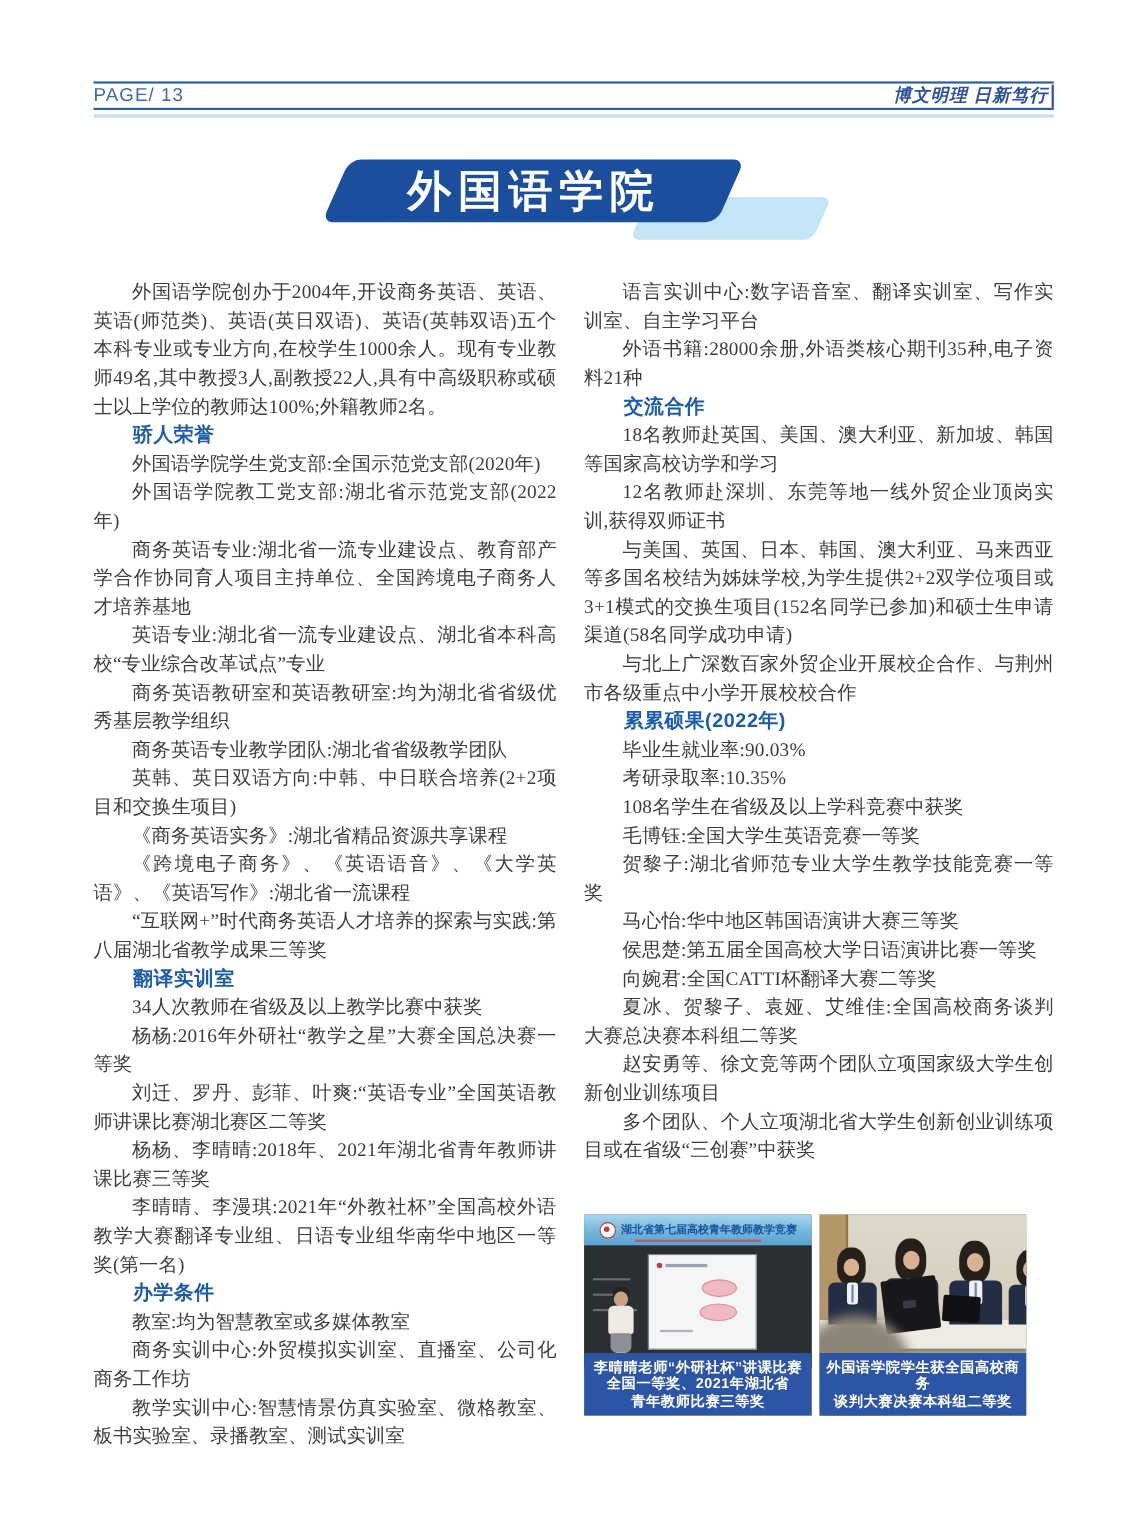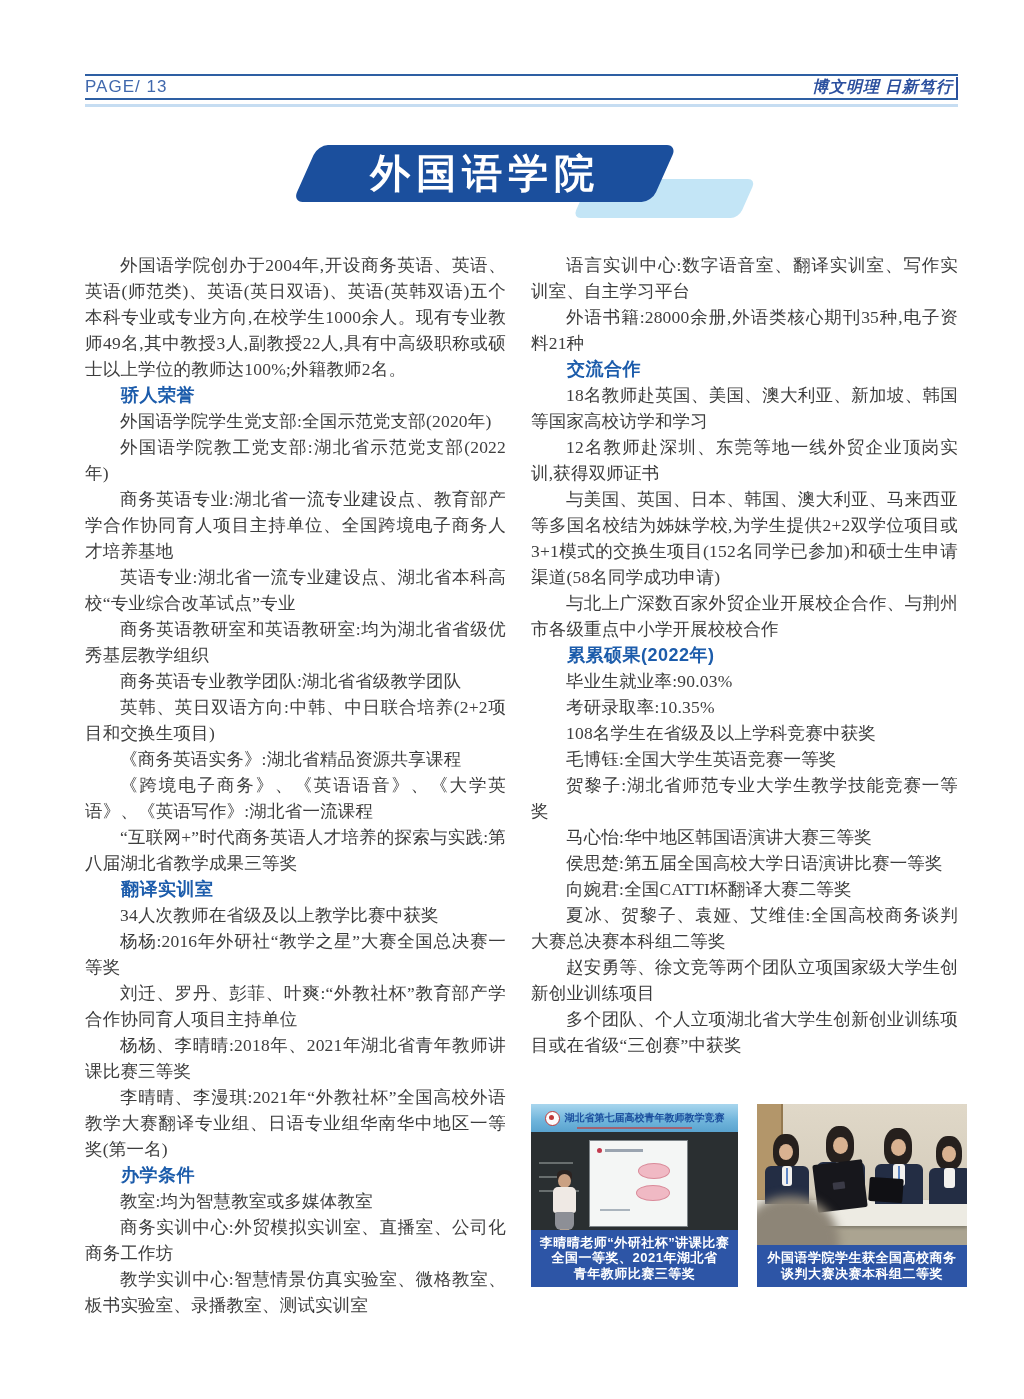--- a/index.html
+++ b/index.html
@@ -30,21 +30,21 @@
   .col{position:absolute;top:252px;}
   .col-left{left:85px;width:421px;}
   .col-right{left:531px;width:427px;}
   .para{font-size:17.5px;line-height:26px;color:#3d3d3d;text-indent:2em;
         text-align:justify;word-break:break-all;letter-spacing:0.2px;font-family:Liberation Serif, serif;}
   .heading{font-size:18px;line-height:26px;color:#1c5cab;font-weight:bold;text-indent:2em;letter-spacing:0.5px;}
 
   
   .photo{position:absolute;top:1104px;height:183px;overflow:hidden;background:#888;}
   .photo1{left:531px;width:207px;}
-  .photo2{left:745px;width:210px;margin-left:12px;}
+  .photo2{left:745px;width:188px;}
   .caption{position:absolute;left:0;bottom:0;width:100%;background:#2d55a6;color:#ffffff;
            text-align:center;box-sizing:border-box;padding:5px 2px 6px 2px;z-index:6;}
   .cap-line{display:block;font-size:13px;line-height:15.5px;font-weight:bold;letter-spacing:0.5px;}
 
   
   .p1-banner{position:absolute;top:0;left:0;width:100%;height:28px;z-index:3;
     background:linear-gradient(180deg,#a8d6ee 0%,#6fb4db 60%,#5aa3cf 100%);
     display:flex;align-items:center;justify-content:center;gap:5px;}
   .p1-logo{width:13px;height:13px;border-radius:50%;background:#fdfdfd;border:1px solid #c03a3a;position:relative;flex:0 0 auto;}
   .p1-logo::after{content:"";position:absolute;left:3px;top:3px;width:5px;height:5px;border-radius:50%;background:#c03a3a;}
@@ -105,21 +105,21 @@
     <div class="para">英语专业:湖北省一流专业建设点、湖北省本科高校“专业综合改革试点”专业</div>
     <div class="para">商务英语教研室和英语教研室:均为湖北省省级优秀基层教学组织</div>
     <div class="para">商务英语专业教学团队:湖北省省级教学团队</div>
     <div class="para">英韩、英日双语方向:中韩、中日联合培养(2+2项目和交换生项目)</div>
     <div class="para">《商务英语实务》:湖北省精品资源共享课程</div>
     <div class="para">《跨境电子商务》、《英语语音》、《大学英语》、《英语写作》:湖北省一流课程</div>
     <div class="para">“互联网+”时代商务英语人才培养的探索与实践:第八届湖北省教学成果三等奖</div>
     <div class="heading">翻译实训室</div>
     <div class="para">34人次教师在省级及以上教学比赛中获奖</div>
     <div class="para">杨杨:2016年外研社“教学之星”大赛全国总决赛一等奖</div>
-    <div class="para">刘迁、罗丹、彭菲、叶爽:“外教社杯”教育部产学合作协同育人项目主持单位</div>
+    <div class="para">刘迁、罗丹、彭菲、叶爽:“英语专业”全国英语教师讲课比赛湖北赛区二等奖</div>
     <div class="para">杨杨、李晴晴:2018年、2021年湖北省青年教师讲课比赛三等奖</div>
     <div class="para">李晴晴、李漫琪:2021年“外教社杯”全国高校外语教学大赛翻译专业组、日语专业组华南华中地区一等奖(第一名)</div>
     <div class="heading">办学条件</div>
     <div class="para">教室:均为智慧教室或多媒体教室</div>
     <div class="para">商务实训中心:外贸模拟实训室、直播室、公司化商务工作坊</div>
     <div class="para">教学实训中心:智慧情景仿真实验室、微格教室、板书实验室、录播教室、测试实训室</div>
   </div>
 <div class="col col-right">
     <div class="para">语言实训中心:数字语音室、翻译实训室、写作实训室、自主学习平台</div>
     <div class="para">外语书籍:28000余册,外语类核心期刊35种,电子资料21种</div>

